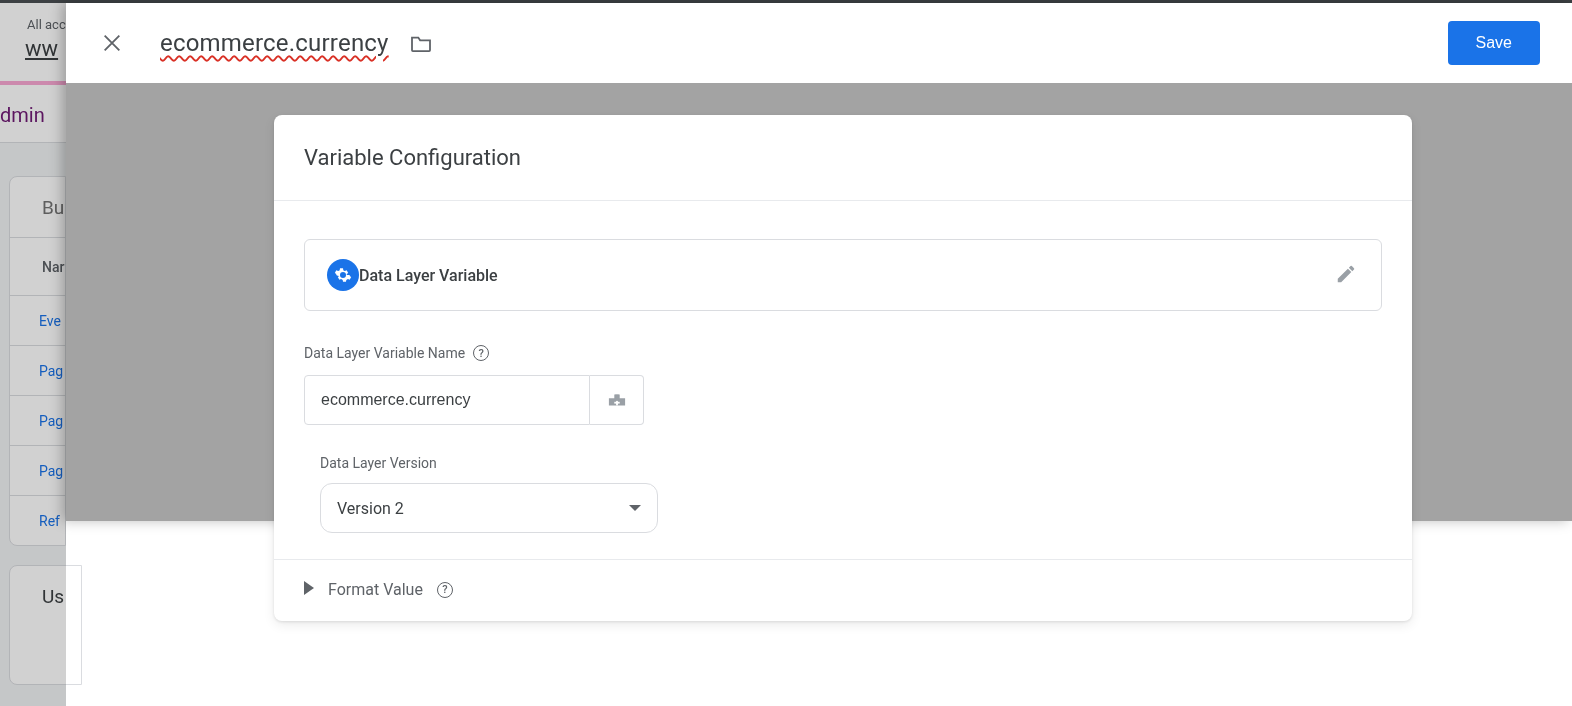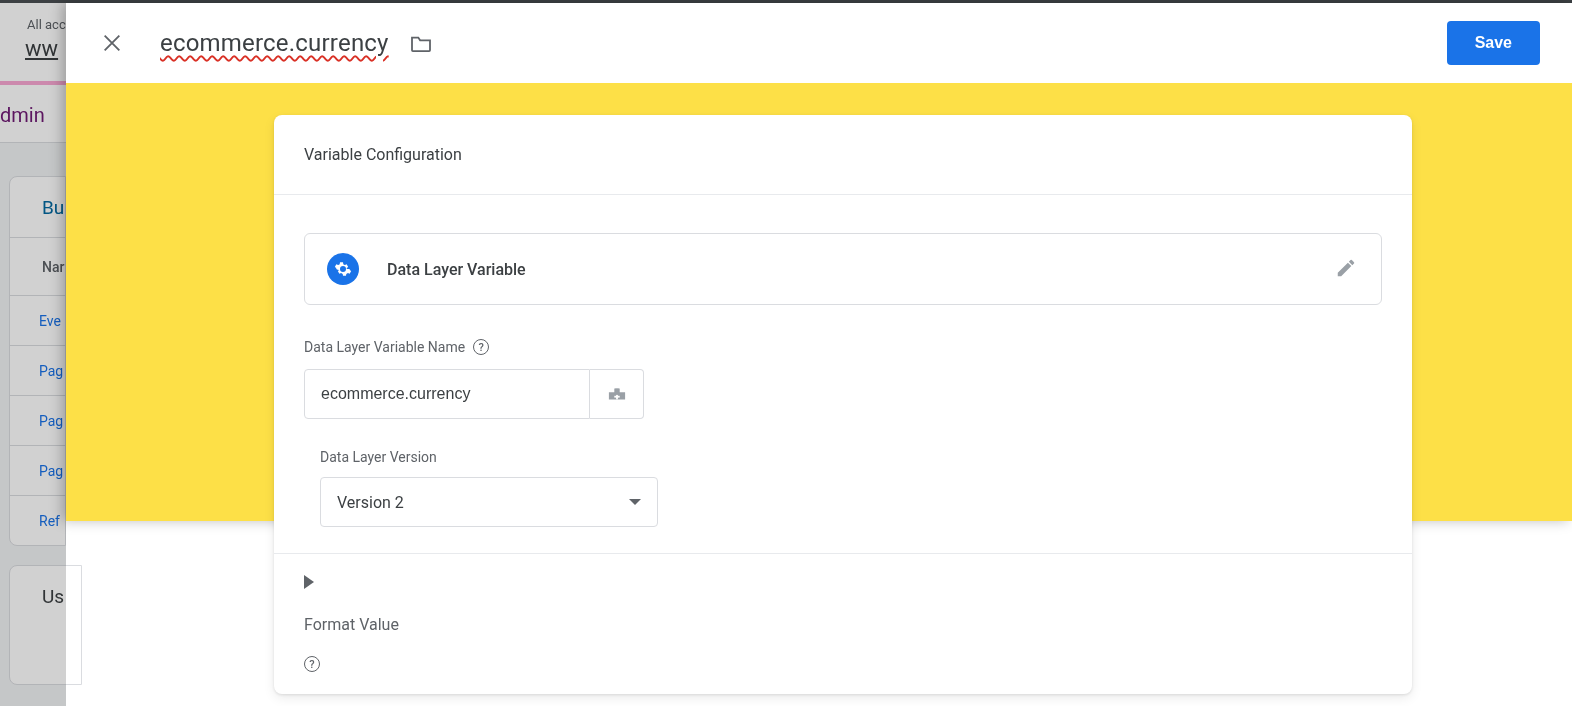--- a/index.html
+++ b/index.html
@@ -9,71 +9,71 @@
   
   .bg-top-bar { position: absolute; top: 0; left: 0; width: 1572px; height: 3px; background: #3c4043; }
   .bg-left-strip { position: absolute; top: 3px; left: 0; width: 66px; height: 703px; background: #f1f3f4; }
   .bg-header { position: absolute; top: 3px; left: 0; width: 66px; height: 82px; background: #fff; border-bottom: 4px solid #f9a8d4; overflow: hidden; }
   .bg-header .line1 { position: absolute; top: 14px; left: 27px; font-size: 13px; color: #5f6368; white-space: nowrap; }
   .bg-header .line2 { position: absolute; top: 33px; left: 25px; font-size: 22px; color: #3c4043; white-space: nowrap; text-decoration: underline; }
   .bg-subhdr { position: absolute; top: 85px; left: 0; width: 66px; height: 58px; background: #fff; border-bottom: 1px solid #dadce0; overflow: hidden; }
   .bg-subhdr span { position: absolute; top: 18px; left: 0px; font-size: 20px; color: #701a75; white-space: nowrap; }
   .bg-table { position: absolute; top: 176px; left: 9px; width: 57px; height: 370px; background: #fff; border: 1px solid #dadce0; border-radius: 8px 0 0 8px; overflow: hidden; }
   .bg-table .row { height: 50px; border-top: 1px solid #dadce0; display:flex; align-items:center; padding-left:29px; font-size:14px; color:#1a73e8; overflow:hidden; white-space:nowrap; }
-  .bg-table .hdr1 { height:60px; border-top:none; padding-left:32px; font-size:19px; color:#0369a1; }
+  .bg-table .hdr1 { height:60px; border-top:none; padding-left:32px; font-size:19px; color:#737373; }
   .bg-table .hdr2 { height:58px; padding-left:32px; font-size:14px; color:#5f6368; font-weight:500; }
   .bg-table2 { position: absolute; top: 565px; left: 9px; width: 73px; height: 120px; background: #fff; border: 1px solid #dadce0; border-radius: 8px 0 0 8px; overflow: hidden; }
   .bg-table2 .row { height:60px; padding-left:32px; font-size:19px; color:#3c4043; display:flex; align-items:center; }
   .scrim { position: absolute; top: 3px; left: 0; width: 66px; height: 703px; background: rgba(0,0,0,0.18); }
 
   
-  .drawer { position: absolute; top: 3px; left: 66px; width: 1506px; height: 518px; background: #fde047; box-shadow: -4px 0 12px rgba(0,0,0,0.25); }
+  .drawer { position: absolute; top: 3px; left: 66px; width: 1506px; height: 518px; background: #a3a3a3; box-shadow: -4px 0 12px rgba(0,0,0,0.25); }
   .drawer-header { position: absolute; top: 0; left: 0; width: 100%; height: 80px; background: #fff; display:flex; align-items:center; }
   .drawer-header .close-btn { width: 48px; height: 48px; margin-left: 22px; border-radius:50%; display:flex; align-items:center; justify-content:center; cursor:pointer; }
   .drawer-header .close-btn svg { width:22px; height:22px; stroke:#5f6368; stroke-width:2; }
   .drawer-header .title { margin-left: 24px; font-size: 24px; color:#3c4043; letter-spacing:0.2px; }
   .title-underline { text-decoration: underline; text-decoration-style: wavy; text-decoration-color: #d93025; text-underline-offset: 4px; text-decoration-thickness: 1.5px; }
   .drawer-header .folder { width:24px; height:20px; margin-left:20px; display:flex; align-items:center; justify-content:center; cursor:pointer; }
   .drawer-header .folder svg { width:22px; height:18px; fill:none; stroke:#5f6368; stroke-width:2; }
-  .drawer-header .save-btn { margin-left:auto; margin-right:32px; background:#1a73e8; color:#fff; font-size:16px; font-weight:700; border:none; border-radius:4px; height:44px; padding:0 28px; cursor:pointer; }
+  .drawer-header .save-btn { margin-left:auto; margin-right:32px; background:#1a73e8; color:#fff; font-size:16px; font-weight:400; border:none; border-radius:4px; height:44px; padding:0 28px; cursor:pointer; }
 
   
   .card { position:absolute; top:112px; left:208px; width:1138px; background:#fff; border-radius:8px; box-shadow: 0 1px 3px rgba(0,0,0,0.1), 0 4px 12px rgba(0,0,0,0.08); }
   .card-inner { padding: 30px 30px 0 30px; }
-  .card h2 { font-size: 16px; font-weight:400; color:#3c4043; }
+  .card h2 { font-size: 22px; font-weight:400; color:#3c4043; }
   .card-divider { height:1px; background:#e8eaed; margin-top:30px; margin-left: -30px; margin-right: -30px; }
 
   .lbl { font-size:14px; color:#5f6368; display:flex; align-items:center; gap:8px; }
   .help { width:16px; height:16px; border:1.5px solid #5f6368; border-radius:50%; font-size:11px; display:flex; align-items:center; justify-content:center; color:#5f6368; font-weight:500; }
   .section-vt { padding-top:24px; }
 
   .type-box { margin-top:14px; border:1px solid #dadce0; border-radius:6px; height:72px; display:flex; align-items:center; padding:0 22px; cursor:pointer; }
   .type-box .badge { width:32px; height:32px; border-radius:50%; background:#1a73e8; display:flex; align-items:center; justify-content:center; }
   .type-box .badge svg { width:18px; height:18px; fill:#fff; }
-  .type-box .type-name { margin-left:28px; font-size:16px; font-weight:500; color:#3c4043; }
+  .type-box .type-name { font-size:16px; font-weight:500; color:#3c4043; }
   .type-box .edit { margin-left:auto; width:24px; height:24px; }
   .type-box .edit svg { width:22px; height:22px; fill:#9aa0a6; }
 
   .section-name { padding-top:34px; }
   .input-row { margin-top:14px; display:flex; }
   .input-row input { width:286px; height:50px; border:1px solid #dadce0; border-radius:4px 0 0 4px; padding:0 16px; font-size:16px; color:#3c4043; outline:none; }
   .input-row .picker-btn { width:54px; height:50px; border:1px solid #dadce0; border-left:none; border-radius:0 4px 4px 0; background:#fff; display:flex; align-items:center; justify-content:center; cursor:pointer; }
   .input-row .picker-btn svg { width:22px; height:18px; fill:#9aa0a6; }
 
   .section-ver { padding-top:30px;margin-left:16px; }
-  .select-box { margin-top:12px; width:338px; height:50px; border:1px solid #dadce0; border-radius:4px; display:flex; align-items:center; padding:0 16px; cursor:pointer; }
+  .select-box { margin-top:12px; width:338px; height:50px; border:1px solid #dadce0; border-radius:12px; display:flex; align-items:center; padding:0 16px; cursor:pointer; }
   .select-box .sel-value { font-size:16px; color:#3c4043; }
   .select-box .tri { margin-left:auto; width:0; height:0; border-left:6px solid transparent; border-right:6px solid transparent; border-top:6px solid #5f6368; }
 
   .section-default { padding-top:28px; display:flex; align-items:center; gap:16px; }
   .chk { width:22px; height:22px; border:2px solid #5f6368; border-radius:2px; cursor:pointer; }
   .section-default .chk-label { font-size:16px; color:#3c4043; }
 
   .thin-divider { height:1px; background:#e8eaed; margin-top:26px; margin-left:-30px; margin-right:-30px; }
-  .section-format { display:flex; align-items:flex-start; gap:22px; padding:20px 0 22px 0; cursor:pointer;flex-direction:column; }
+  .section-format { display:flex; align-items:center; gap:14px; padding:20px 0 22px 0; cursor:pointer; }
   .section-format .chev svg { width:10px; height:14px; fill:#5f6368; }
   .section-format .fmt-label { font-size:16px; color:#5f6368; }
 </style>
 </head>
 <body>
 
 <div class="bg-top-bar"></div>
 <div class="bg-left-strip"></div>
 <div class="bg-header">
   <div class="line1">All acc</div>

